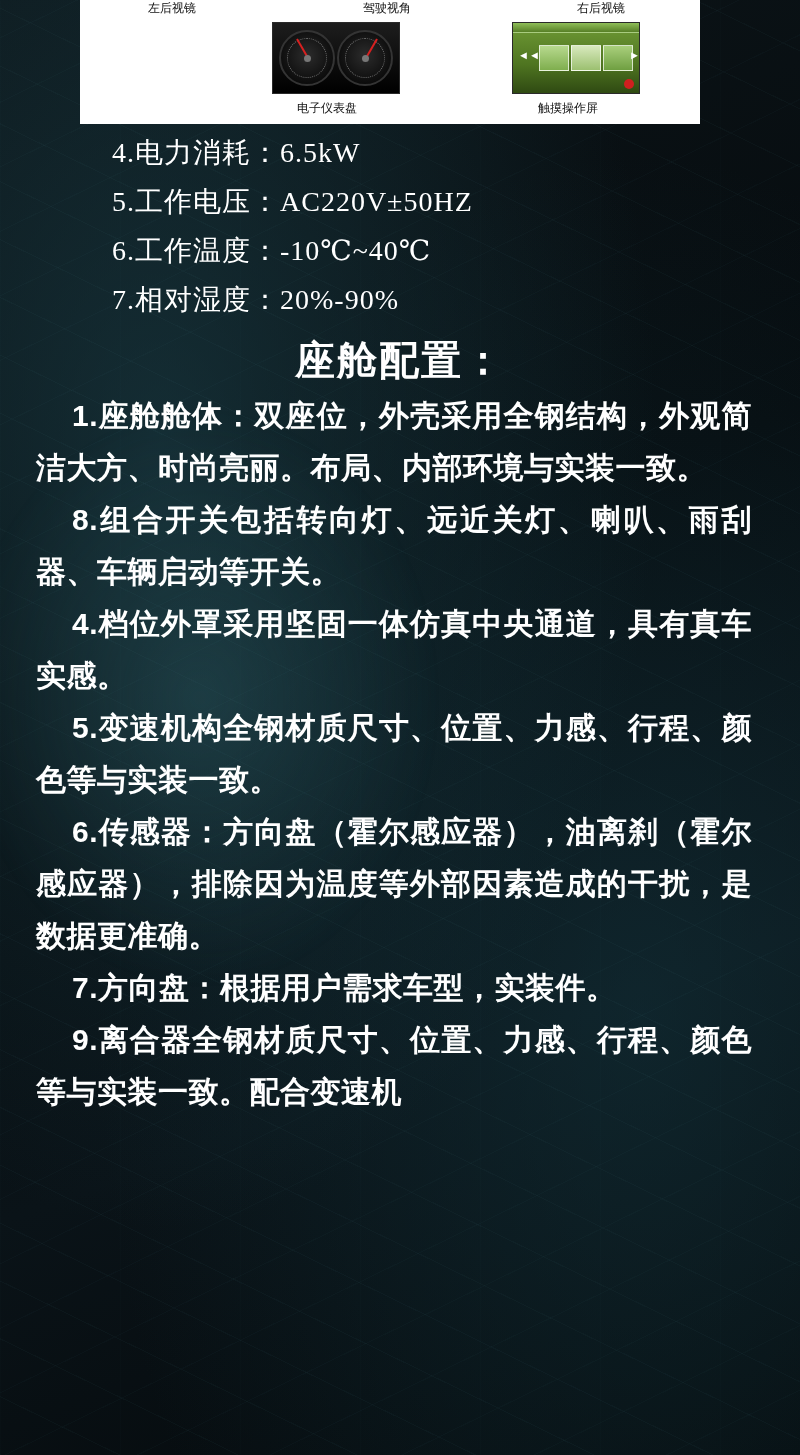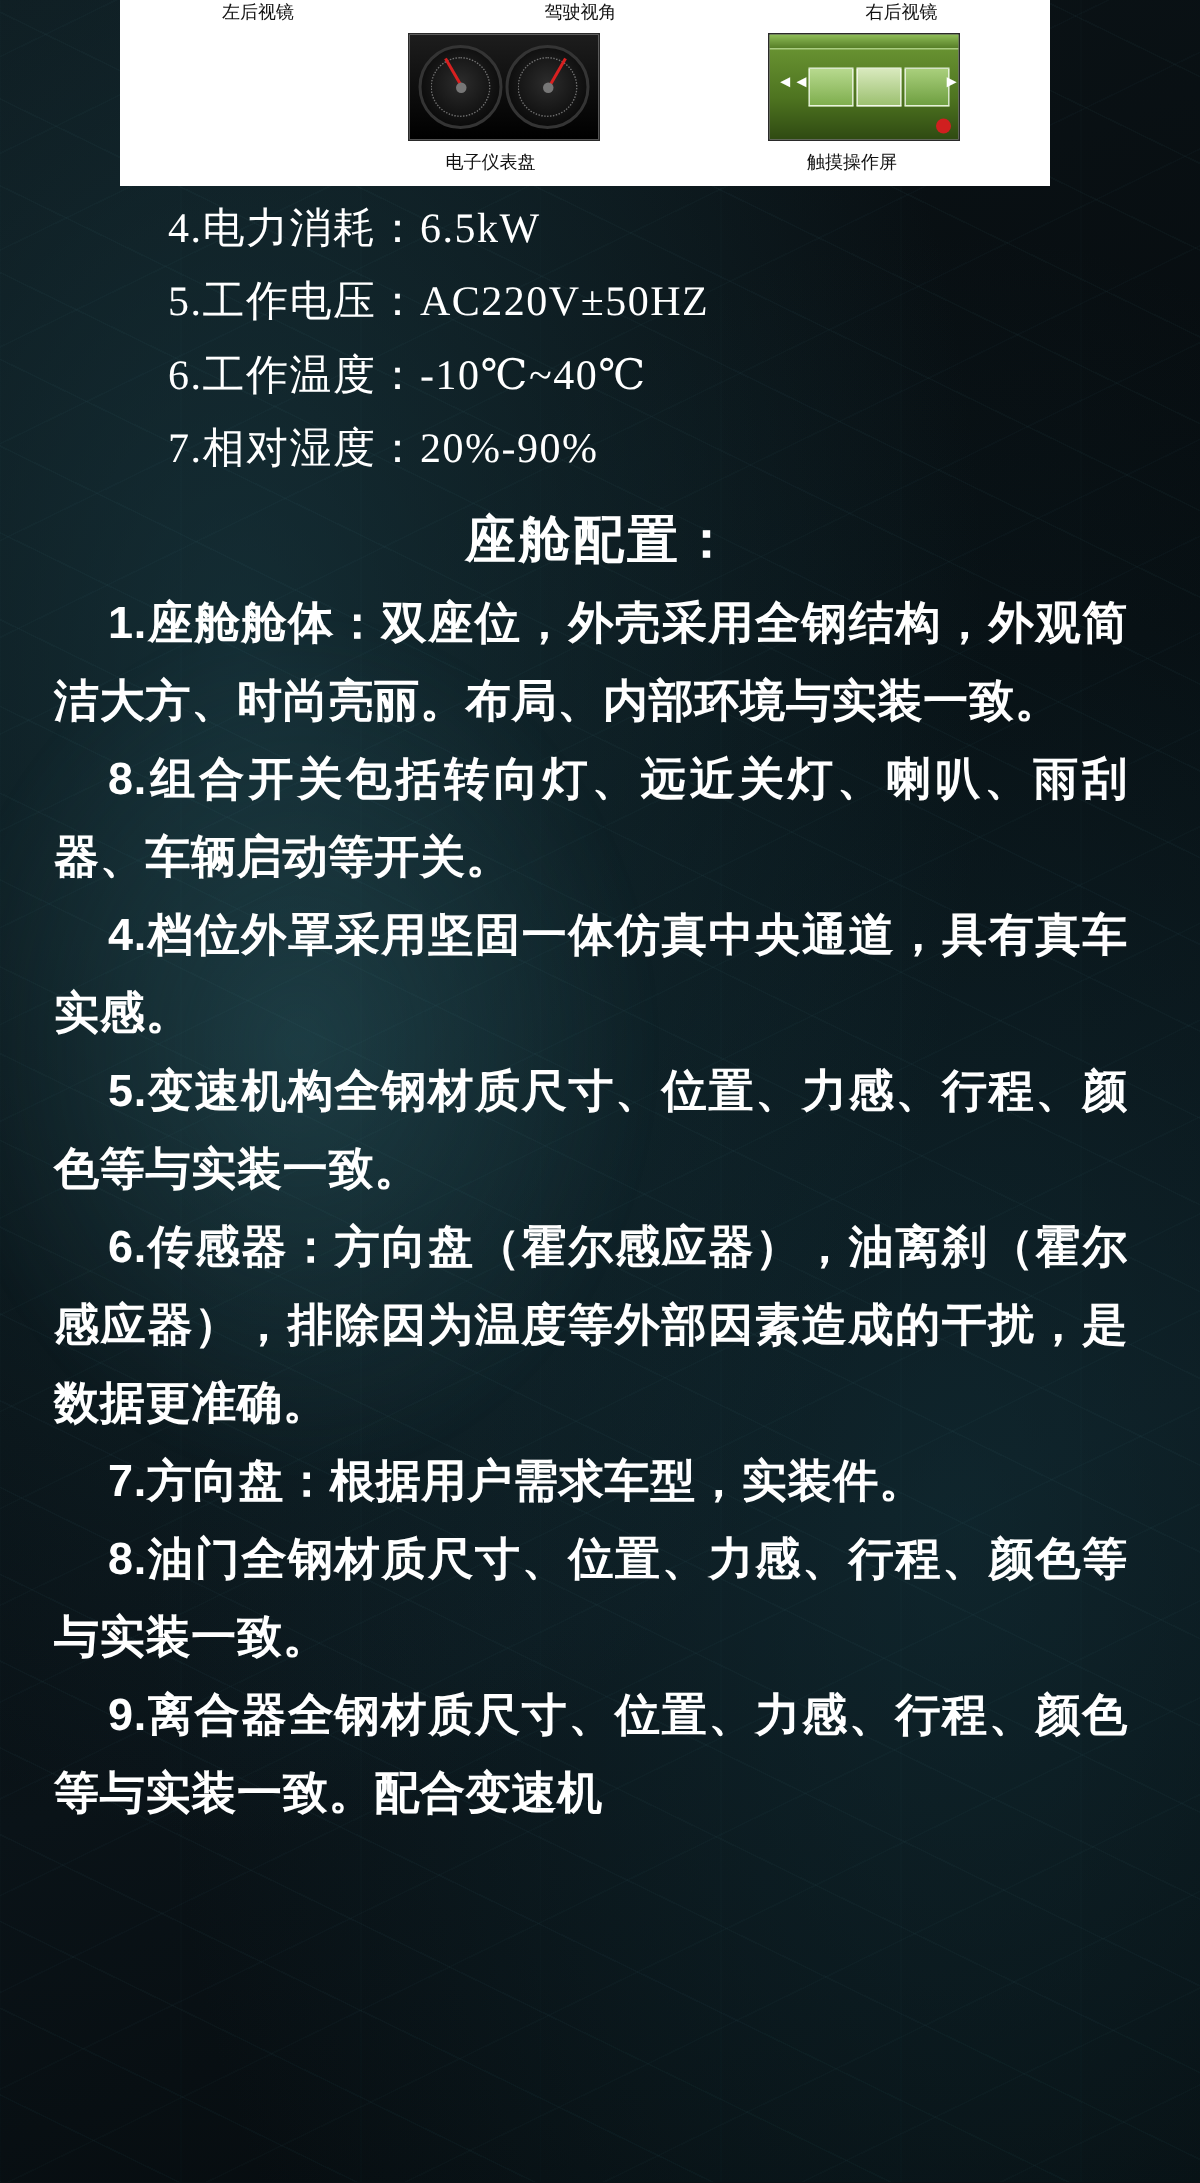--- a/index.html
+++ b/index.html
@@ -222,21 +222,21 @@
     font-size: 28px;
     line-height: 49px;
     letter-spacing: 1px;
     padding-left: 112px;
     white-space: nowrap;
   }
   .section-title {
     color: #ffffff;
     font-family: "Liberation Sans", "DejaVu Sans", sans-serif;
     font-weight: bold;
-    font-size: 34px;
+    font-size: 40px;
     line-height: 60px;
     text-align: center;
     letter-spacing: 2px;
     margin-top: 6px;
   }
   .para {
     color: #ffffff;
     font-family: "Liberation Sans", "DejaVu Sans", sans-serif;
     font-weight: bold;
     font-size: 30px;
@@ -306,18 +306,17 @@
     <div class="spec-line">7.相对湿度：20%-90%</div>
 
     <div class="section-title">座舱配置：</div>
 
     <p class="para">1.座舱舱体：双座位，外壳采用全钢结构，外观简洁大方、时尚亮丽。布局、内部环境与实装一致。</p>
     <p class="para">8.组合开关包括转向灯、远近关灯、喇叭、雨刮器、车辆启动等开关。</p>
     <p class="para">4.档位外罩采用坚固一体仿真中央通道，具有真车实感。</p>
     <p class="para">5.变速机构全钢材质尺寸、位置、力感、行程、颜色等与实装一致。</p>
     <p class="para">6.传感器：方向盘（霍尔感应器），油离刹（霍尔感应器），排除因为温度等外部因素造成的干扰，是数据更准确。</p>
     <p class="para">7.方向盘：根据用户需求车型，实装件。</p>
-    <p class="para">8.油门全钢材质尺寸、位置、力感、行程、颜色等与实装一致。</p>
     <p class="para">9.离合器全钢材质尺寸、位置、力感、行程、颜色等与实装一致。配合变速机</p>
 
   </div>
 
 </div>
 
 </body></html>

